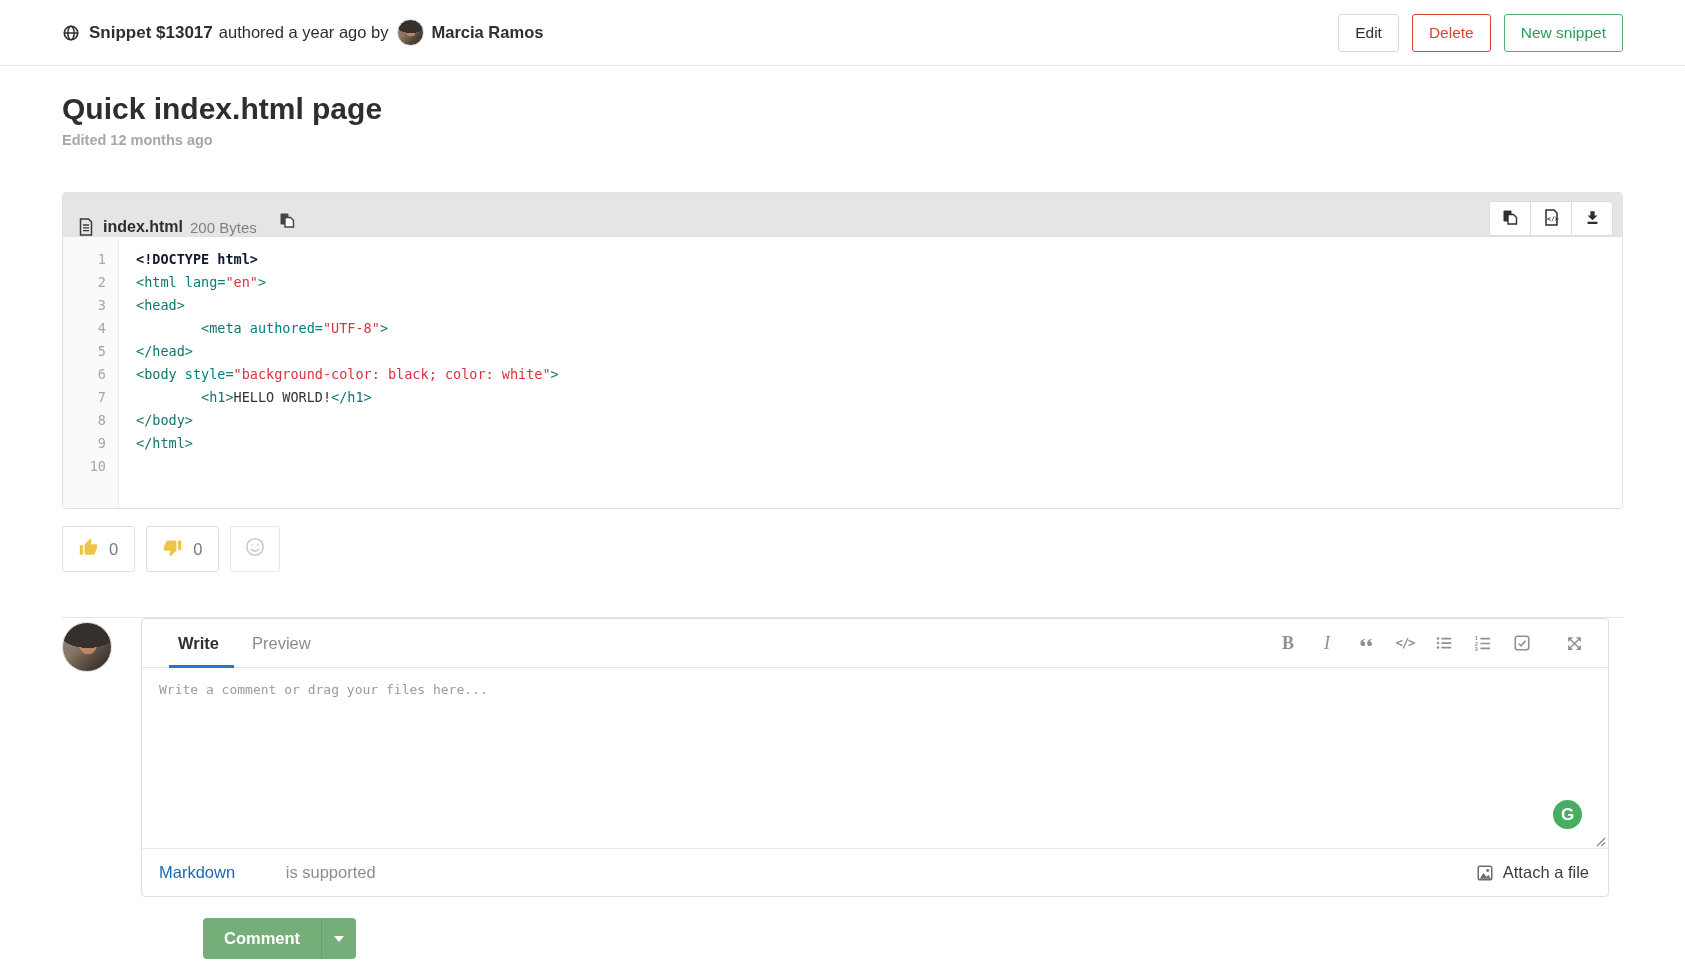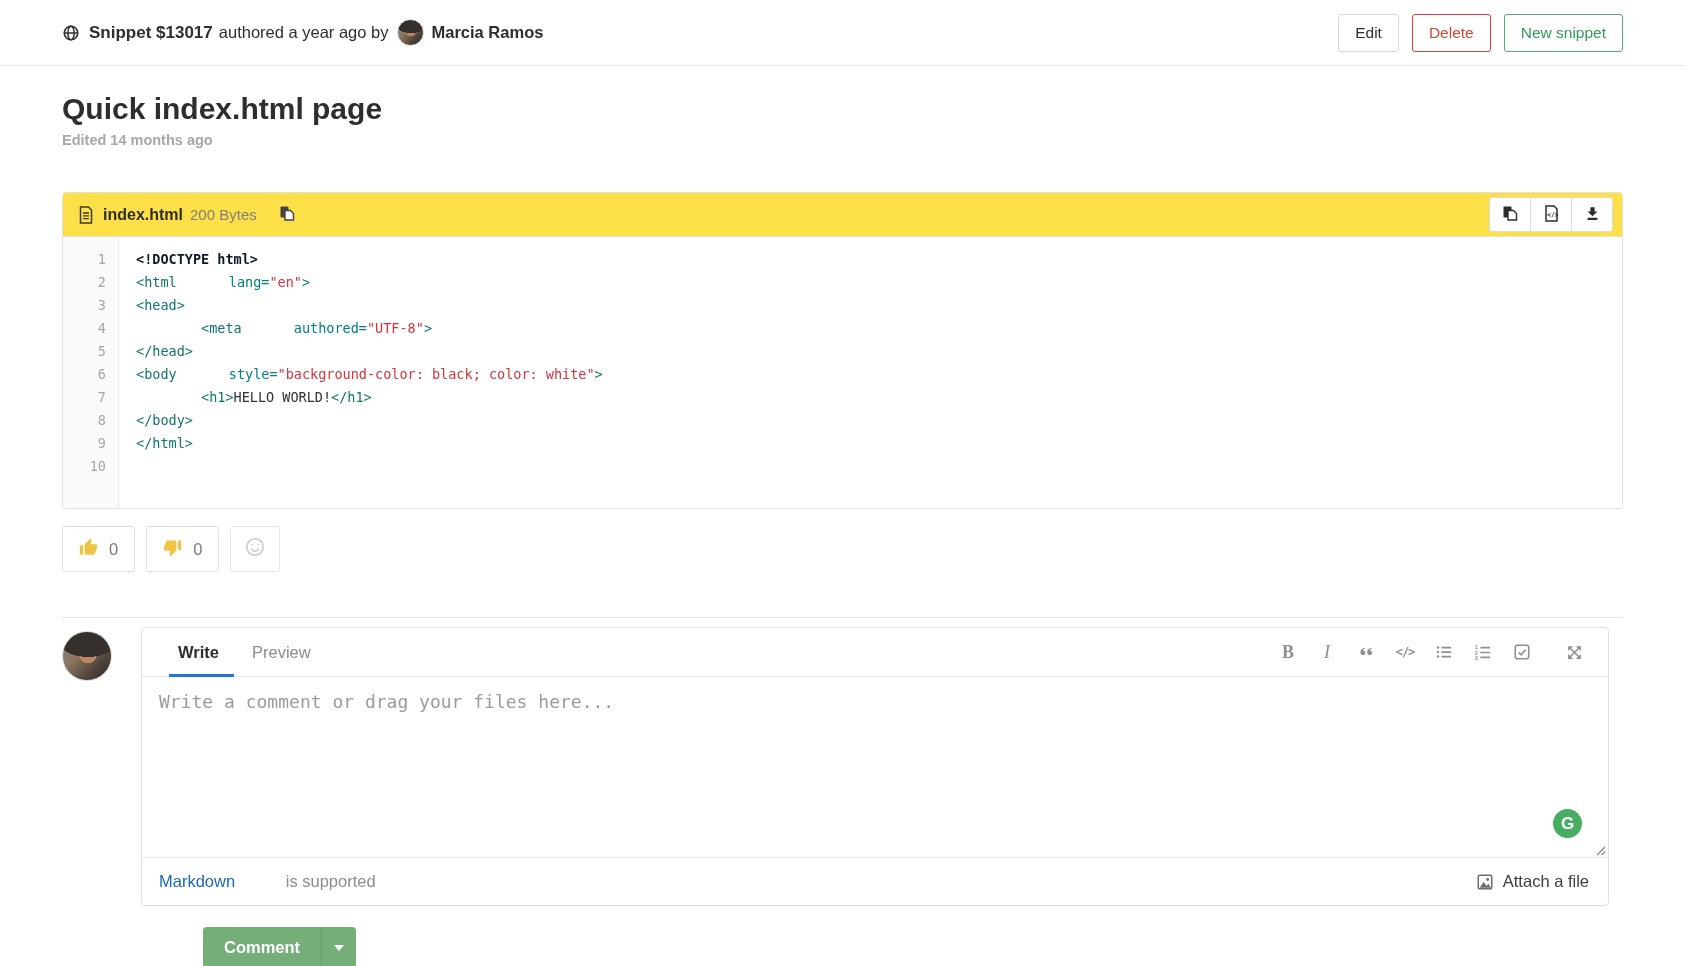--- a/index.html
+++ b/index.html
@@ -25,72 +25,72 @@
   .btn-danger  { color:#d6452f; border-color:#d6452f; }
   .btn-success { color:#2f9a57; border-color:#58ab74; }
 
   
   .content { padding:0 62px; }
   h1.title { font-size:30px; line-height:34px; margin:26px 0 6px; font-weight:700; }
   .edited { color:#a7a7a7; font-size:14.5px; font-weight:600; }
 
   
   .file-card { margin-top:44px; border:1px solid #e1e1e1; border-radius:4px; overflow:hidden; }
-  .file-header { display:flex; align-items:center; background:#fde047; border-bottom:1px solid #e1e1e1;
+  .file-header { display:flex; align-items:flex-end; background:#e5e5e5; border-bottom:1px solid #e1e1e1;
                  height:44px; padding:0 5px 0 15px; }
   .file-doc-icon { display:flex; color:#3a3a3a; margin-right:9px; }
   .file-name { font-weight:700; font-size:16px; margin-right:7px; color:#2e2e2e; text-decoration:none; }
   .file-size { color:#7f7f7f; font-size:15px; }
   .copy-path { background:none; border:0; color:#444; margin-left:18px; cursor:pointer; display:flex; padding:4px; }
   .file-actions { margin-left:auto; display:flex; padding-right:4px; }
   .fbtn { width:42px; height:35px; background:#fff; border:1px solid #dcdcdc; display:flex; align-items:center;
           justify-content:center; color:#2e2e2e; cursor:pointer; padding:0; }
   .fbtn + .fbtn { margin-left:-1px; }
   .fbtn:first-child { border-radius:3px 0 0 3px; }
   .fbtn:last-child  { border-radius:0 3px 3px 0; }
 
   .code-wrap { display:flex; background:#fff; font-family:"DejaVu Sans Mono", monospace; font-size:13.5px; line-height:23px; }
   .gutter { width:56px; text-align:right; padding:11px 12px 30px 0; color:#a6a6a6; background:#fafafa; border-right:1px solid #ececec; }
   .gutter .ln { height:23px; cursor:pointer; }
   .code { padding:11px 0 30px 17px; flex:1; }
   .code .cl { height:23px; white-space:pre; }
   .tok-doctype { color:#0f172a; font-weight:bold; }
   .tok-tag  { color:#0f766e;margin-top:36px; }
-  .tok-attr { color:#008080;margin-left:44px; }
+  .tok-attr { color:#008080; }
   .tok-str  { color:#d8323f; }
   .tok-text { color:#333333; }
 
   
   .awards { display:flex; gap:11px; margin-top:17px; }
   .award-btn { display:flex; align-items:center; gap:11px; padding:0 16px; height:46px; border:1px solid #e0e0e0;
                border-radius:3px; background:#fff; color:#7a7a7a; font-size:16.5px; cursor:pointer; }
   .smiley-btn { color:#c9c9c9; border-color:#e7e7e7; padding:0 13px; }
 
   .section-divider { border:0; border-top:1px solid #e8e8e8; margin:45px 0 0; }
 
   
-  .comment-row { display:flex; margin-top:9px; }
+  .comment-row { display:flex; }
   .avatar-lg { width:50px; height:50px; margin-top:4px; }
   .comment-box { flex:1; margin-left:29px; margin-right:14px; border:1px solid #dfdfdf; border-radius:4px; background:#fff; }
   .cb-header { display:flex; align-items:center; border-bottom:1px solid #e5e5e5; height:49px; padding-right:25px; }
   .tab { font-size:16.5px; color:#8c8c8c; height:49px; display:flex; align-items:center; position:relative; cursor:pointer; }
   .tab-write { margin-left:36px; }
   .tab-preview { margin-left:33px; }
   .tab.active { color:#2e2e2e; font-weight:700; }
   .tab.active::after { content:""; position:absolute; left:-9px; right:-15px; bottom:0; height:3px; background:#1f78d1; }
   .toolbar { margin-left:auto; display:flex; align-items:center; gap:21px; color:#8f8f8f; }
   .ticon { display:flex; align-items:center; justify-content:center; width:18px; height:18px; cursor:pointer; }
   .ticon-b { font-family:"Liberation Serif", serif; font-weight:700; font-size:18px; }
   .ticon-i { font-family:"Liberation Serif", serif; font-style:italic; font-size:18px; }
   .ticon-code { font-family:"DejaVu Sans Mono", monospace; font-size:12px; font-weight:700; letter-spacing:-1px; }
   .ticon-fullscreen { margin-left:13px; }
 
   .cb-body { position:relative; height:180px; }
   .cb-body textarea { width:100%; height:100%; border:0; resize:none; outline:none; padding:14px 17px; background:transparent;
-                      font-family:"DejaVu Sans Mono", monospace; font-size:18px; color:#2e2e2e; }
+                      font-family:"DejaVu Sans Mono", monospace; font-size:13px; color:#2e2e2e; }
   .cb-body textarea::placeholder { color:#9b9b9b; }
   .grammarly { position:absolute; right:26px; bottom:19px; width:29px; height:29px; border-radius:50%; background:#47ad63;
                color:#fff; font-weight:700; font-size:17px; display:flex; align-items:center; justify-content:center; cursor:pointer; }
   .resize-handle { position:absolute; right:2px; bottom:1px; color:#8a8a8a; cursor:nwse-resize; display:flex; }
 
   .cb-footer { display:flex; align-items:center; justify-content:space-between; border-top:1px solid #e9e9e9; height:48px;
                padding:0 19px 0 17px; font-size:16.5px; }
   .md-link { color:#1b69b6; cursor:pointer; text-decoration:none; }
   .md-rest { color:#8d8d8d;padding-left:46px; }
   .attach { display:flex; align-items:center; gap:9px; color:#3c3c3c; cursor:pointer; }
@@ -121,21 +121,21 @@
   <div class="top-actions">
     <button class="btn">Edit</button>
     <button class="btn btn-danger">Delete</button>
     <button class="btn btn-success">New snippet</button>
   </div>
 </div>
 
 <div class="content">
 
   <h1 class="title">Quick index.html page</h1>
-  <div class="edited">Edited 14 months ago</div>
+  <div class="edited">Edited 12 months ago</div>
 
   <div class="file-card">
     <div class="file-header">
       <span class="file-doc-icon">
         <svg width="16" height="18" viewBox="0 0 16 18">
             <path d="M2.5 1h8l3 3v13h-11z" fill="none" stroke="currentColor" stroke-width="1.5"></path>
             <path d="M5 7h6M5 9.8h6M5 12.6h6" stroke="currentColor" stroke-width="1.3"></path>
           </svg>
       </span>
       <a class="file-name">index.html</a>

